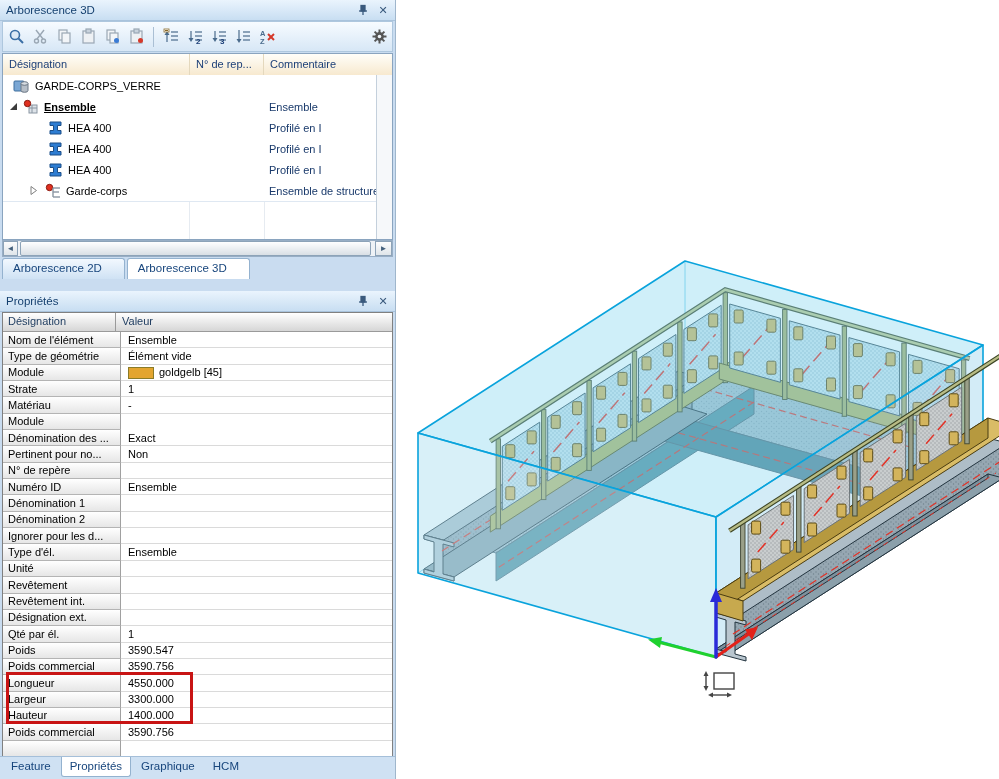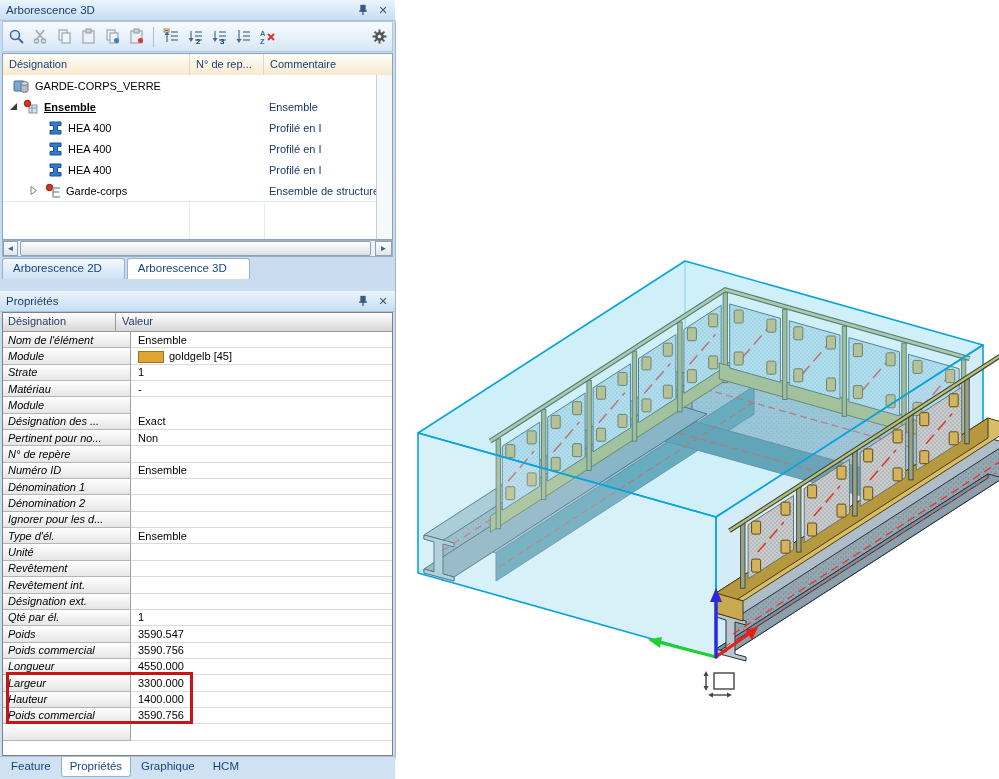--- a/index.html
+++ b/index.html
@@ -1,17 +1,17 @@
 <!DOCTYPE html>
 <html><head>
 <meta charset="utf-8">
 <style>
   html,body{margin:0;padding:0;background:#fff;}
   #app{position:relative;width:999px;height:779px;font-family:"Liberation Sans",sans-serif;font-size:11px;overflow:hidden;background:#fff;}
-  .left-col{position:absolute;left:0;top:0;width:395px;height:779px;background:#c9dcf0;border-right:1px solid #9fb6cc;border-radius:25px;}
+  .left-col{position:absolute;left:0;top:0;width:395px;height:779px;background:#c9dcf0;border-right:1px solid #9fb6cc;}
   
   .ptitle{position:absolute;left:0;width:395px;height:20px;background:linear-gradient(#eaf4fd,#c8def2);border-bottom:1px solid #a9c3dc;display:flex;align-items:center;}
   .ptitle .txt{color:#15406f;padding-left:6px;font-size:11.5px;}
   .ptitle .spacer{flex:1;}
   .tbtn{width:16px;height:16px;display:flex;align-items:center;justify-content:center;color:#3a5a7d;font-size:11px;margin-right:4px;cursor:default;}
   
   .toolbar{position:absolute;left:2px;top:21px;width:391px;height:31px;background:linear-gradient(#f7fbff,#d7e7f6);border:1px solid #aec7de;box-sizing:border-box;display:flex;align-items:center;padding:0 4px;gap:6px;}
   .tbi{width:18px;height:18px;display:flex;align-items:center;justify-content:center;}
   .tbsep{width:1px;height:20px;background:#aabfd4;margin:0 2px;}
   .tbgear{margin-left:auto;}
@@ -33,21 +33,21 @@
   
   .tabs1{position:absolute;left:2px;top:258px;height:24px;display:flex;gap:2px;}
   .tab{padding:3px 22px 0 10px;height:21px;box-sizing:border-box;color:#17457c;font-size:11.5px;border:1px solid #94b2cf;border-bottom:none;border-radius:3px 3px 0 0;background:linear-gradient(#f2f8fe,#cfe2f4);white-space:nowrap;}
   .tab.active{background:#fff;}
   
   .props{position:absolute;left:2px;top:312px;width:391px;height:444px;background:#fff;border:1px solid #808080;box-sizing:border-box;}
   .phead{display:flex;height:18px;background:linear-gradient(#ffffff,#d6d6d6);border-bottom:1px solid #9a9a9a;}
   .phead .h1{width:113px;border-right:1px solid #9a9a9a;padding:2px 0 0 5px;box-sizing:border-box;color:#1c3a5e;}
   .phead .h2{flex:1;padding:2px 0 0 6px;color:#1c3a5e;}
   .prow{display:flex;height:16.35px;box-sizing:border-box;}
-  .prow .lab{width:128px;box-sizing:border-box;background:linear-gradient(#ffffff,#e6e6e6);border-right:1px solid #a0a0a0;border-bottom:1px solid #b4b4b4;padding:1.5px 0 0 5px;color:#000;white-space:nowrap;overflow:hidden;font-style:italic;}
+  .prow .lab{width:118px;box-sizing:border-box;background:linear-gradient(#ffffff,#e6e6e6);border-right:1px solid #a0a0a0;border-bottom:1px solid #b4b4b4;padding:1.5px 0 0 5px;color:#000;white-space:nowrap;overflow:hidden;}
   .prow .val{flex:1;background:#fff;border-bottom:1px solid #dadada;padding:1.5px 0 0 7px;color:#000;white-space:nowrap;display:flex;align-items:flex-start;gap:5px;}
   .swatch{display:inline-block;width:24px;height:10px;margin-top:1px;border:1px solid #8a7b28;}
   .redbox{position:absolute;left:3px;top:358.5px;width:187px;height:52px;border:3px solid #c81414;box-sizing:border-box;pointer-events:none;}
   
   .tabs2{position:absolute;left:0;top:756px;width:395px;height:23px;background:#cfe1f3;border-top:1px solid #a5bfd9;display:flex;gap:2px;padding-left:3px;box-sizing:border-box;}
   .btab{padding:3px 8px 0 8px;height:20px;box-sizing:border-box;color:#17457c;font-size:11.5px;white-space:nowrap;}
   .btab.active{background:#fff;border:1px solid #94b2cf;border-top:none;border-radius:0 0 3px 3px;}
   
   .viewport{position:absolute;left:396px;top:0;width:603px;height:779px;background:#fff;overflow:hidden;}
   .viewport svg{position:absolute;left:-396px;top:0;}
@@ -546,39 +546,43 @@
     <div class="props">
       <div class="phead">
         <div class="h1">Désignation</div>
         <div class="h2">Valeur</div>
       </div>
       <div class="prow">
           <div class="lab">Nom de l'élément</div>
           <div class="val">Ensemble</div>
         </div>
       <div class="prow">
+          <div class="lab">Type de géométrie</div>
+          <div class="val">Élément vide</div>
+        </div>
+      <div class="prow">
           <div class="lab">Module</div>
           <div class="val">
             <span class="swatch" style="background:#e3a52f;"></span>
             <span>goldgelb [45]</span>
           </div>
         </div>
       <div class="prow">
           <div class="lab">Strate</div>
           <div class="val">1</div>
         </div>
       <div class="prow">
           <div class="lab">Matériau</div>
           <div class="val">-</div>
         </div>
       <div class="prow">
           <div class="lab">Module</div>
         </div>
       <div class="prow">
-          <div class="lab">Désignation des ...</div>
+          <div class="lab">Dénomination des ...</div>
           <div class="val">Exact</div>
         </div>
       <div class="prow">
           <div class="lab">Pertinent pour no...</div>
           <div class="val">Non</div>
         </div>
       <div class="prow">
           <div class="lab">N° de repère</div>
           <div class="val"></div>
         </div>

